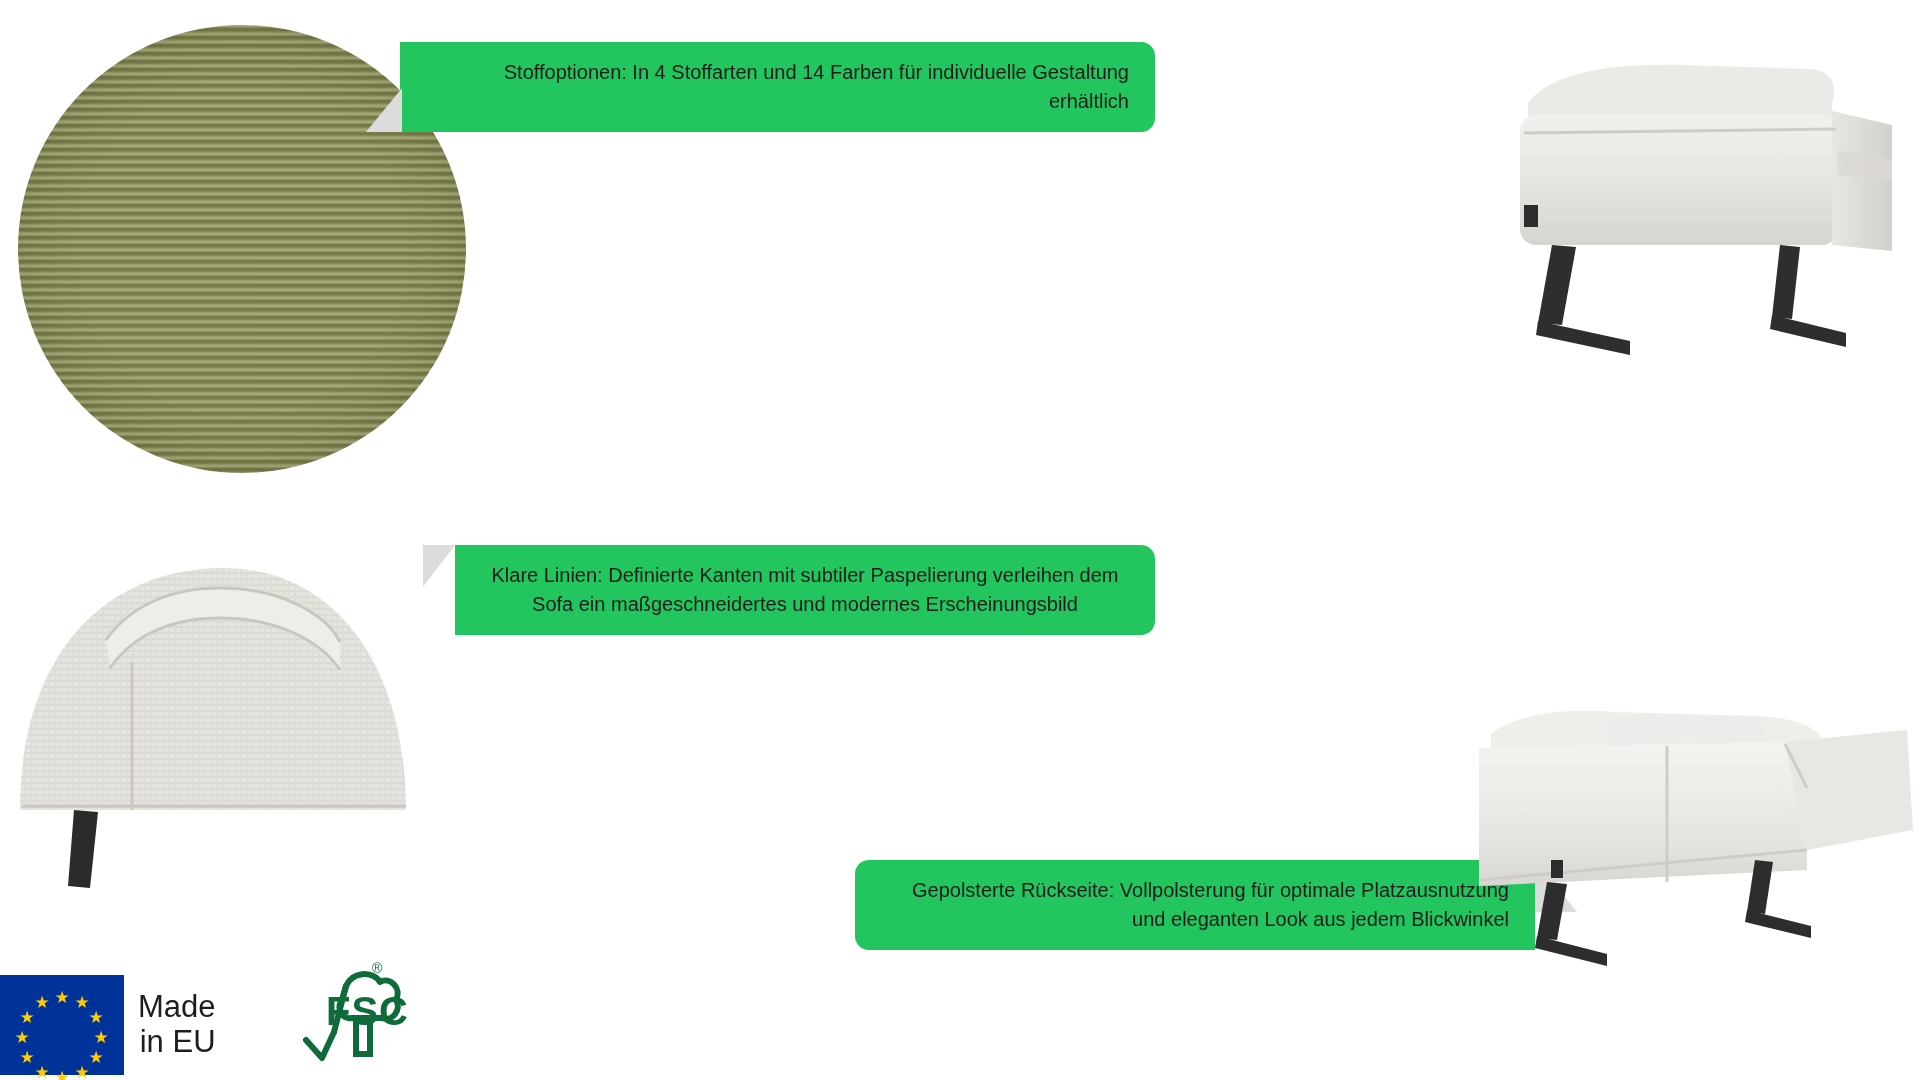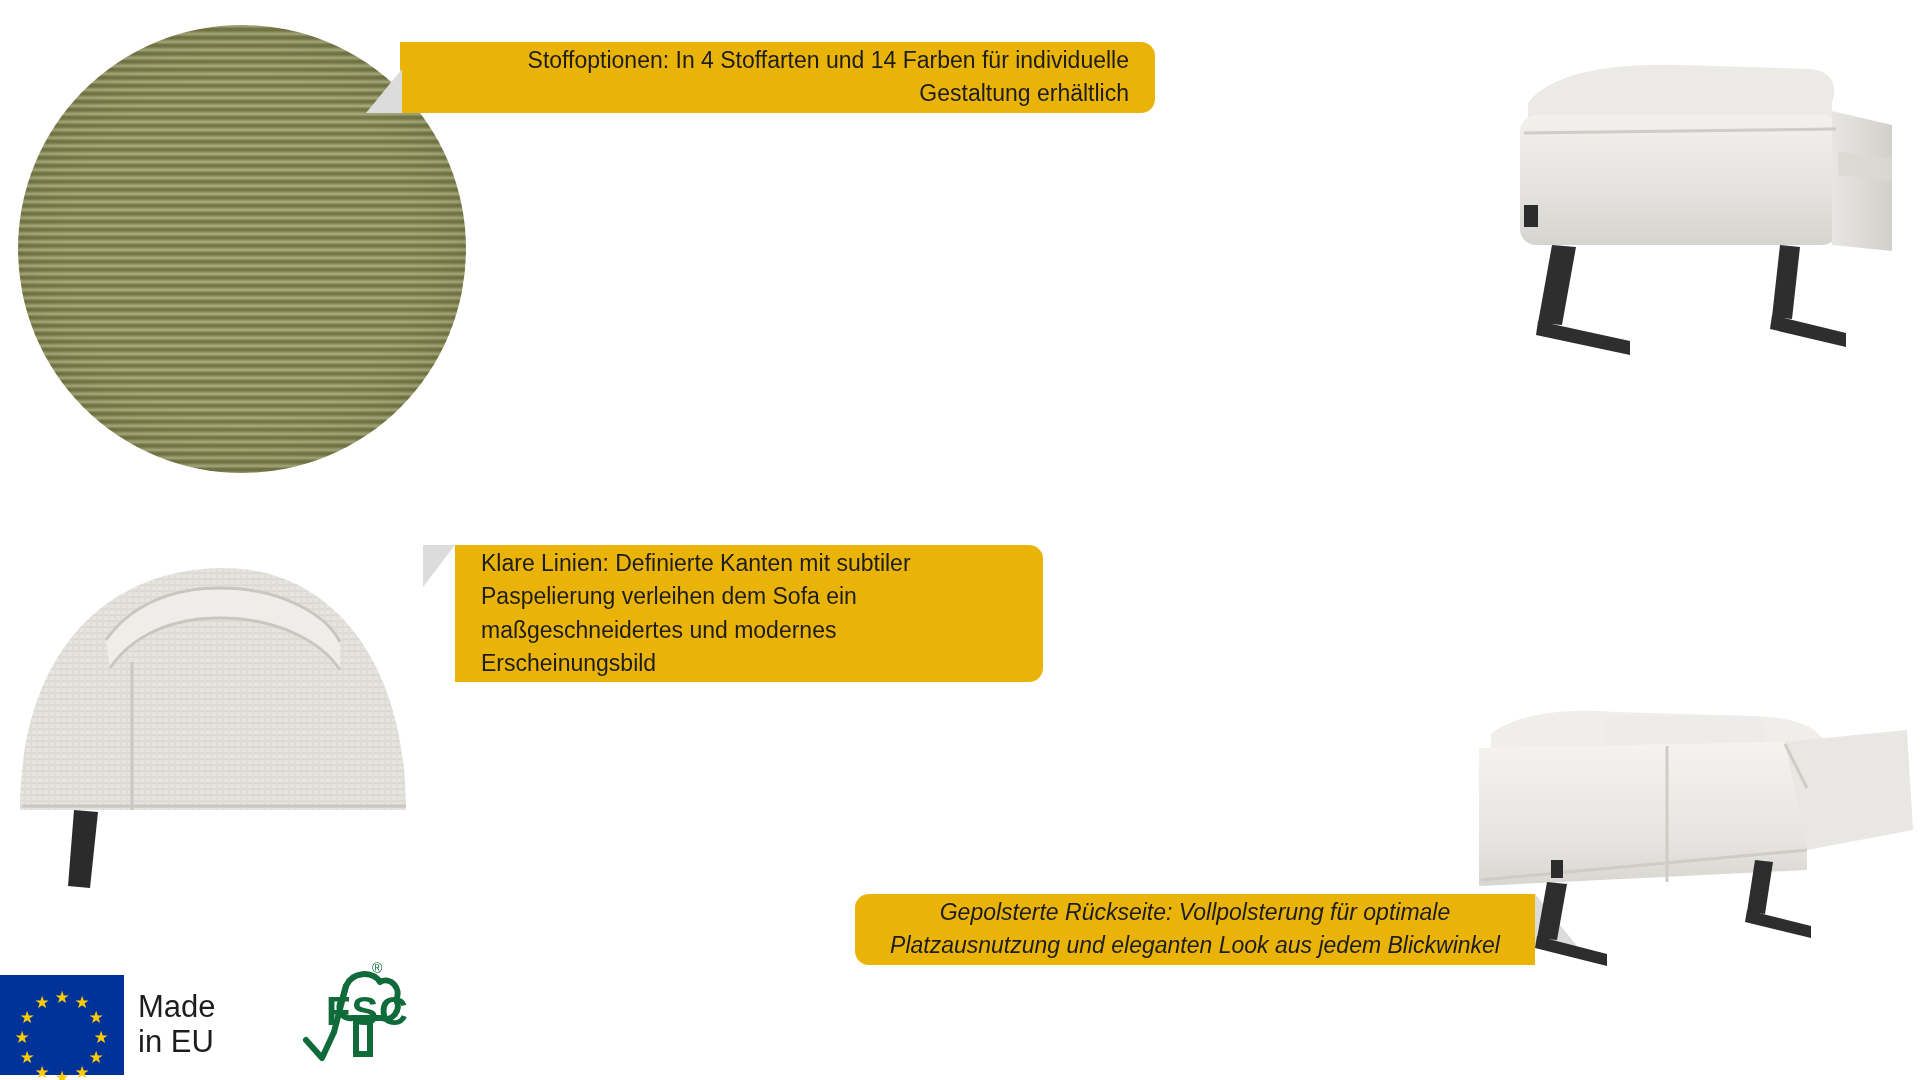--- a/index.html
+++ b/index.html
@@ -19,25 +19,25 @@
   .stage {
     position: absolute;
     left: 0; top: 0;
     width: 1920px;
     height: 1080px;
   }
 
   
   .callout {
     position: absolute;
-    background: #eab308;
+    background: #22c55e;
     color: #1d1d1d;
-    font-size: 23px;
+    font-size: 20px;
     line-height: 1.45;
-    padding: 2px 26px;
+    padding: 16px 26px;
     box-sizing: border-box;
   }
   .callout .txt {
     display: block;
     white-space: pre-line;
   }
 
   
   #callout-fabric {
     left: 400px;
@@ -86,43 +86,42 @@
     width: 0; height: 0;
     border-style: solid;
     border-width: 48px 0 0 40px;
     border-color: transparent transparent transparent #dcdcdc;
   }
 
   
   #callout-lines {
     left: 455px;
     top: 545px;
-    width: 588px;
-    text-align: left;
+    width: 700px;
+    text-align: center;
     border-radius: 0 14px 14px 0;
   }
   #callout-lines::after {
     content: "";
     position: absolute;
     left: -32px;
     top: 0;
     width: 0; height: 0;
     border-style: solid;
     border-width: 42px 32px 0 0;
     border-color: #dcdcdc transparent transparent transparent;
   }
 
   
   #callout-back {
     left: 855px;
-    top: 894px;
+    top: 860px;
     width: 680px;
-    text-align: center;
+    text-align: right;
     border-radius: 14px 0 0 14px;
-    font-style: italic;
   }
   #callout-back .tail-top {
     position: absolute;
     right: -42px;
     top: 0;
     width: 0; height: 0;
     border-style: solid;
     border-width: 52px 0 0 42px;
     border-color: transparent transparent transparent #dcdcdc;
   }
@@ -194,20 +193,21 @@
     color: #FFCC00;
     font-size: 17px;
     line-height: 17px;
     transform: translate(-50%, -50%);
   }
   #made-in-eu-text {
     margin-left: 14px;
     font-size: 31px;
     line-height: 1.12;
     color: #1d1d1d;
+    text-align: right;
   }
   #made-in-eu-text .eu-strong { font-weight: normal; }
 
   #badge-fsc {
     position: absolute;
     left: 288px;
     top: 962px;
     width: 120px;
     height: 120px;
     color: #0f6b3a;

